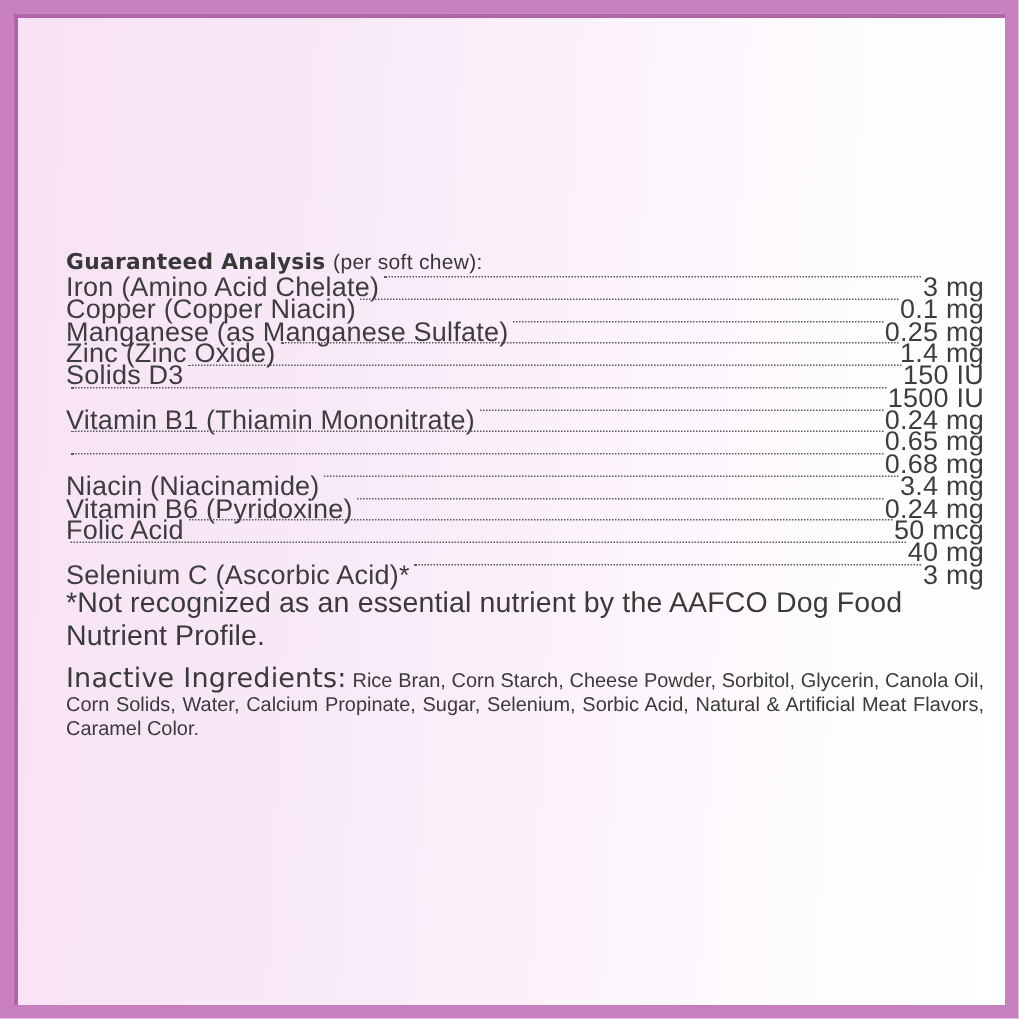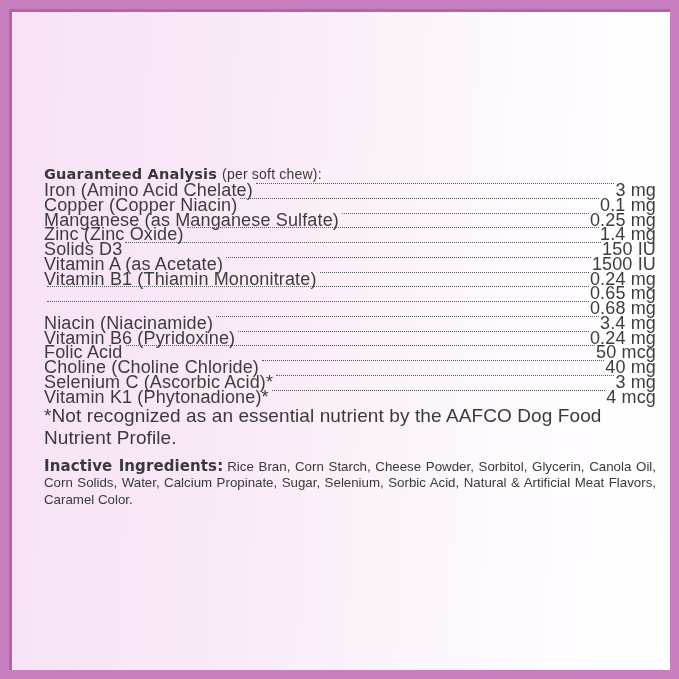--- a/index.html
+++ b/index.html
@@ -49,21 +49,21 @@
   }
   .row-value { flex: 0 0 auto; line-height: 14.5px; }
   .footnote {
     margin-top: 1px; font-size: 19px; letter-spacing: 0.1px; color: #3a3a3a;
   }
   .inactive {
     margin-top: 9px; font-size: 13.3px; line-height: 16.2px;
     text-align: justify; color: #3a3a3a;
   }
   .inactive .bold {
-    font-weight: 700; font-family: "DejaVu Sans", sans-serif; font-size: 15px;
+    font-weight: 400; font-family: "DejaVu Sans", sans-serif; font-size: 18px;
     letter-spacing: 0.1px;
   }
   .inactive .text { margin-left: 4px; }
 </style>
 </head>
 <body>
 
 <div class="frame">
   <div class="edge-top"></div>
   <div class="edge-left"></div>
@@ -98,21 +98,20 @@
     <span class="row-value">1.4  mg</span>
   </div>
 
   <div class="row">
     <span class="row-label">Solids D3</span>
     <span class="leader"></span>
     <span class="row-value">150 IU</span>
   </div>
 
   <div class="row">
-    <span class="row-label">Vitamin A (as Acetate)</span>
     <span class="leader"></span>
     <span class="row-value">1500 IU</span>
   </div>
 
 
   <div class="row">
     <span class="row-label">Vitamin B1 (Thiamin Mononitrate)</span>
     <span class="leader"></span>
     <span class="row-value">0.24 mg</span>
   </div>
@@ -140,37 +139,31 @@
   </div>
 
   <div class="row">
     <span class="row-label">Folic Acid</span>
     <span class="leader"></span>
     <span class="row-value">50 mcg</span>
   </div>
 
 
   <div class="row">
-    <span class="row-label">Choline (Choline Chloride)</span>
     <span class="leader"></span>
     <span class="row-value">40 mg</span>
   </div>
 
 
   <div class="row">
     <span class="row-label">Selenium C (Ascorbic Acid)*</span>
     <span class="leader"></span>
     <span class="row-value">3 mg</span>
   </div>
 
-  <div class="row">
-    <span class="row-label">Vitamin K1 (Phytonadione)*</span>
-    <span class="leader"></span>
-    <span class="row-value">4 mcg</span>
-  </div>
 </div>
 
     <div class="footnote">*Not recognized as an essential nutrient by the AAFCO Dog Food Nutrient Profile.</div>
 
     <div class="inactive">
       <span class="bold">Inactive Ingredients:</span><span class="text">Rice Bran, Corn Starch, Cheese Powder, Sorbitol, Glycerin, Canola Oil, Corn Solids, Water, Calcium Propinate, Sugar, Selenium, Sorbic Acid, Natural &amp; Artificial Meat Flavors, Caramel Color.</span>
     </div>
   </div>
 </div>
 

